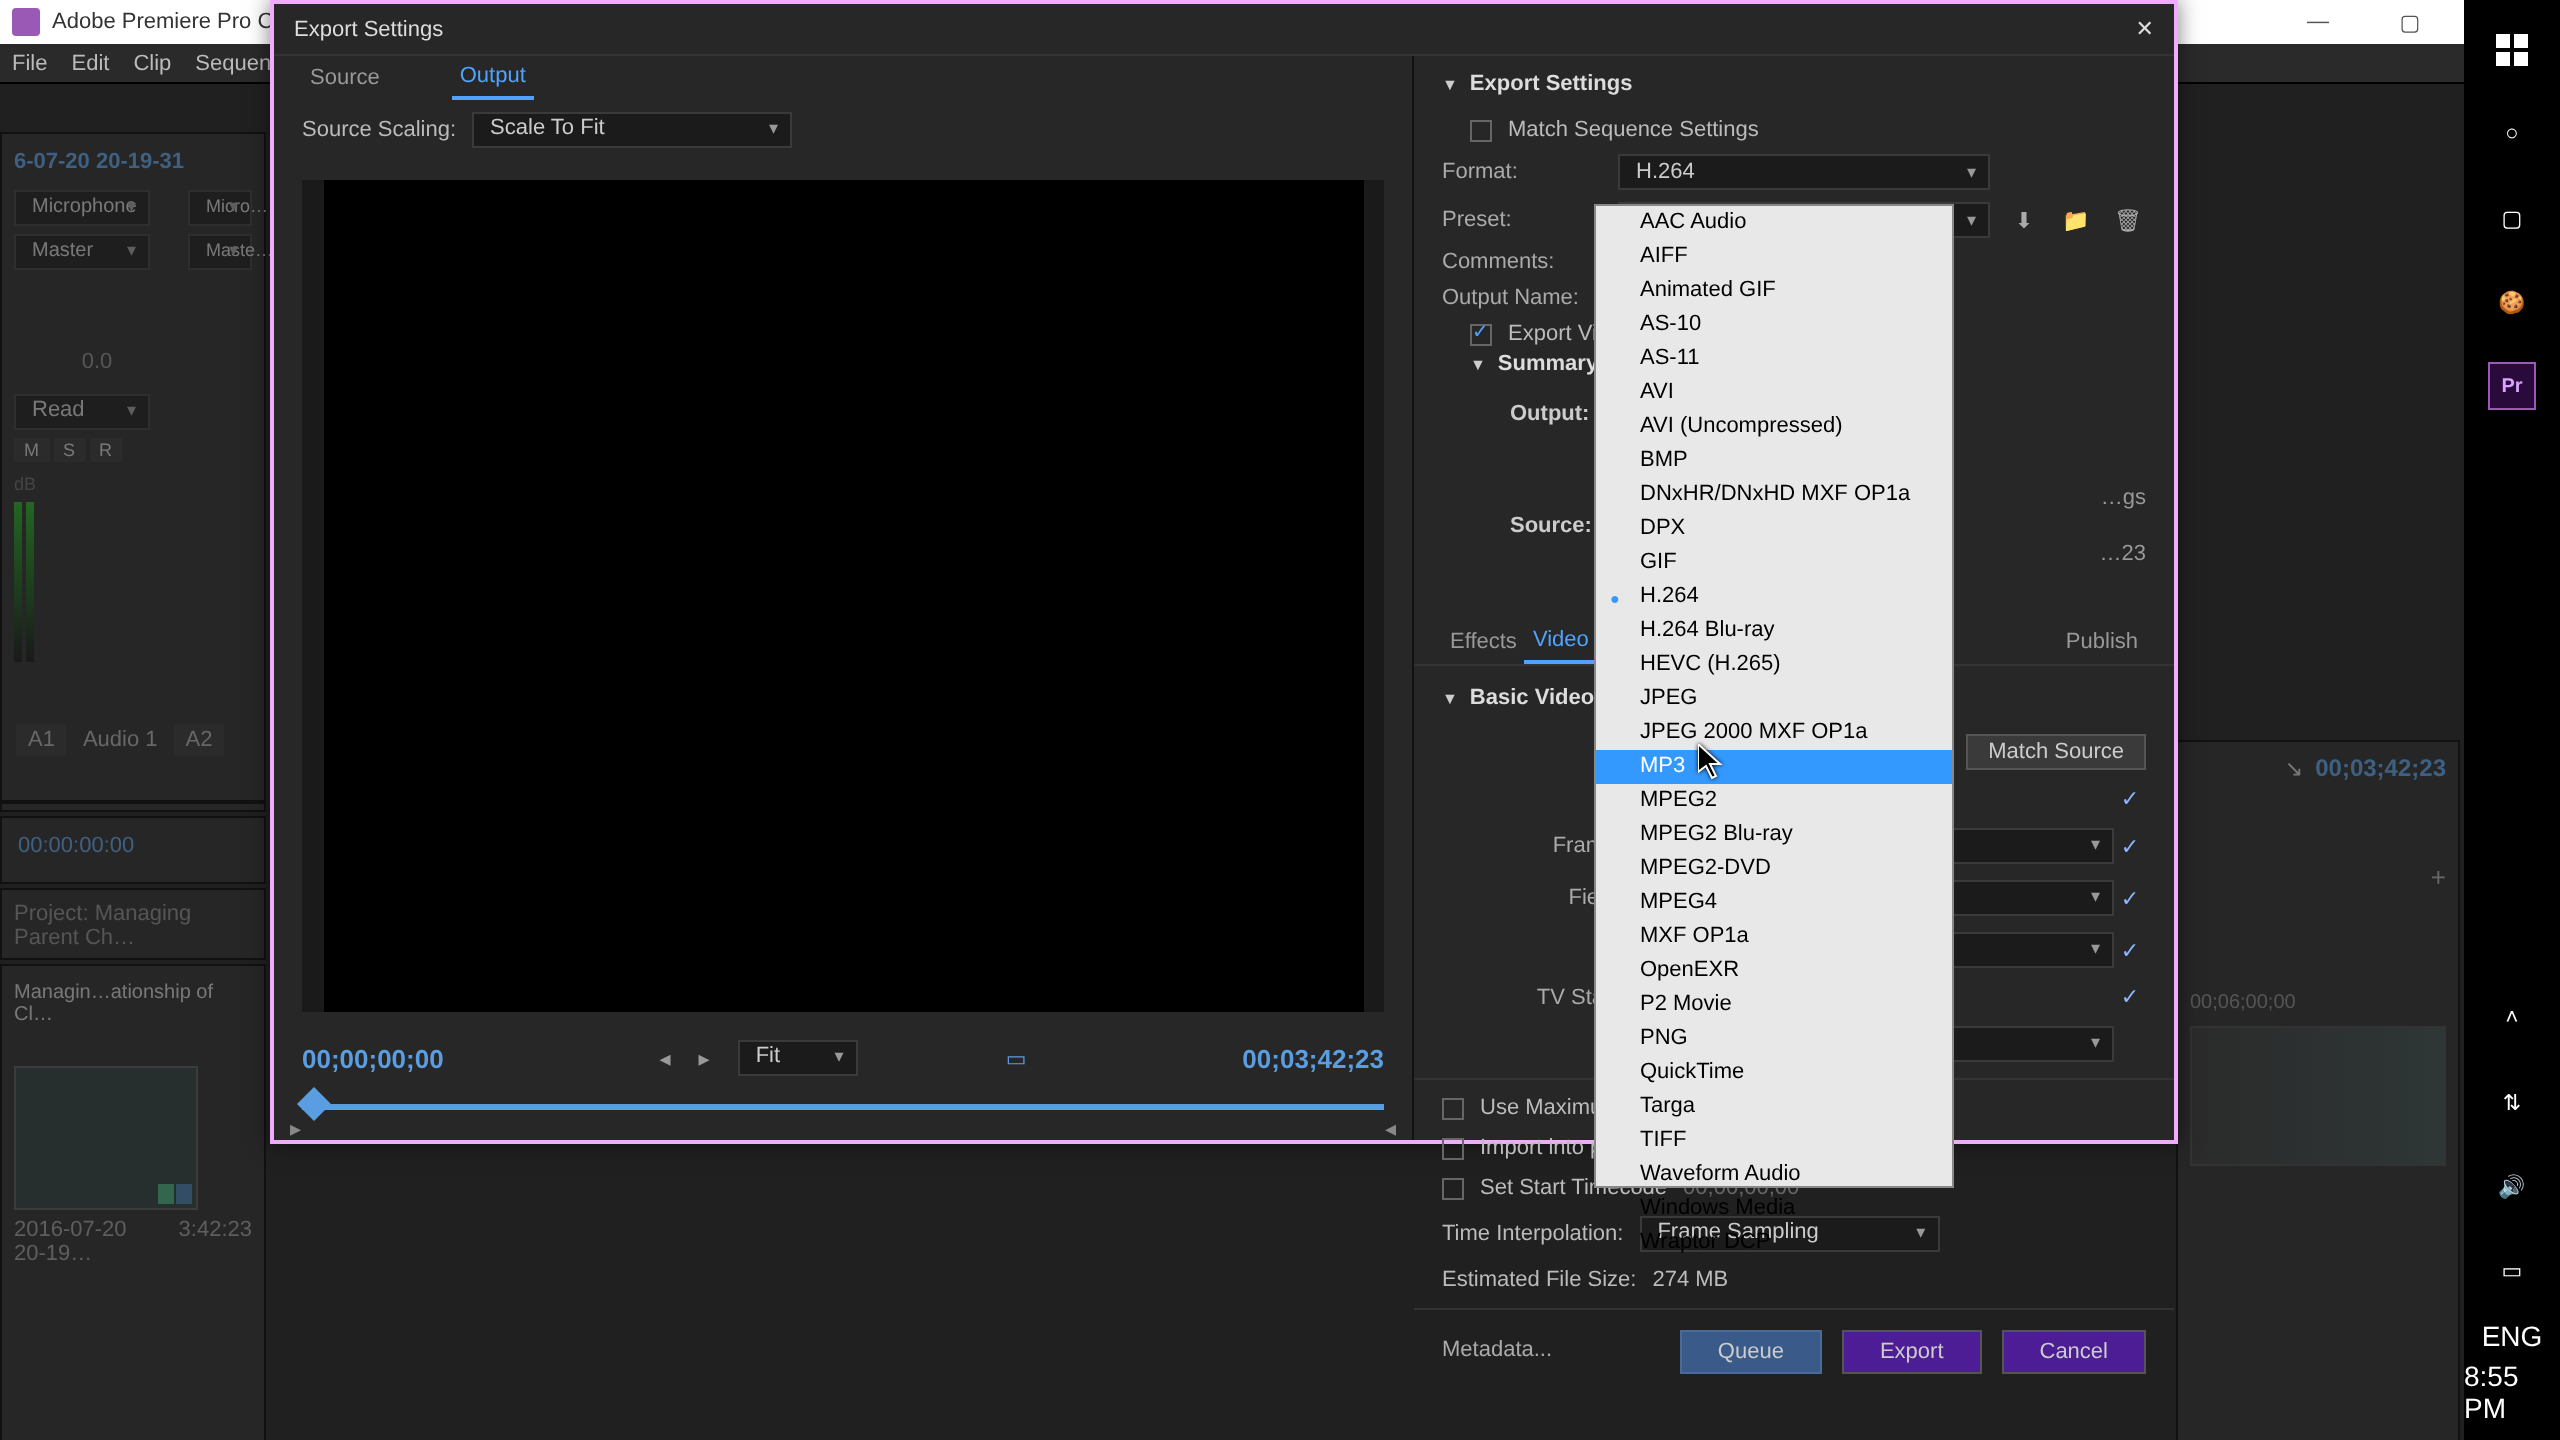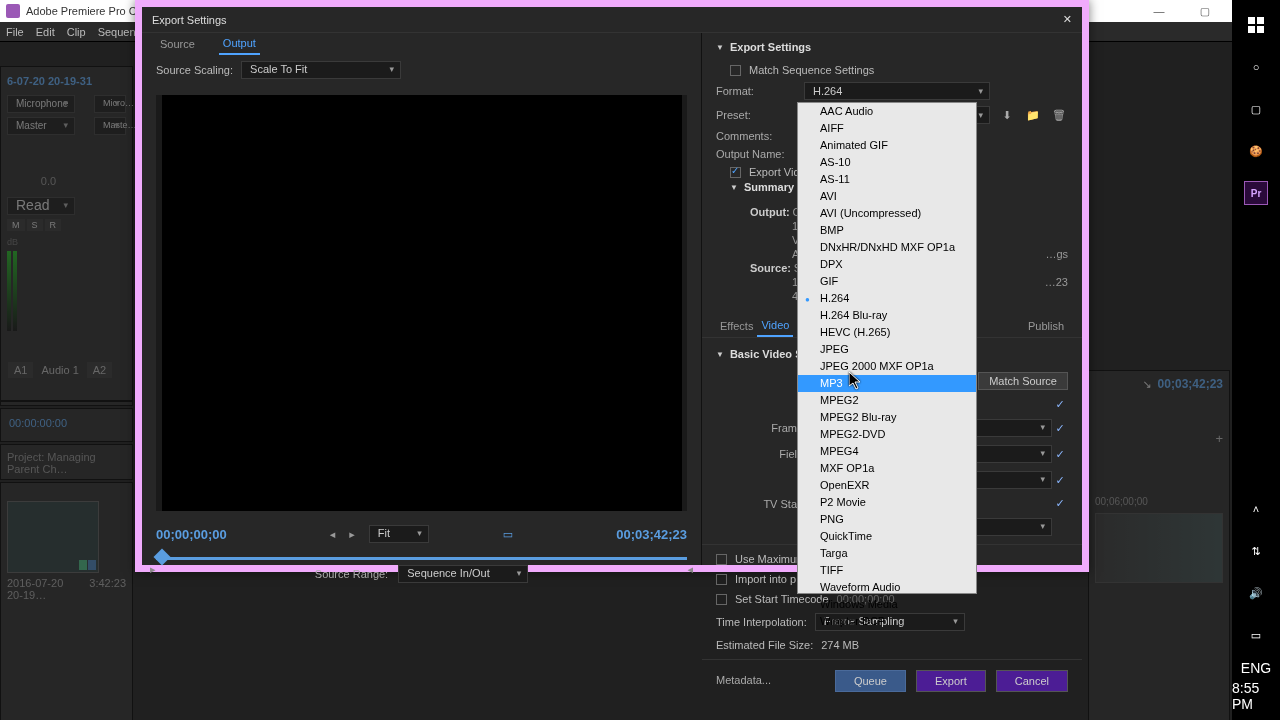--- a/index.html
+++ b/index.html
@@ -14,28 +14,28 @@
 
 .bg-ui { opacity: 0.5; position: absolute; top: 42px; left: 0; right: 0; bottom: 0; background: #1e1e1e; }
 .bg-panel { position: absolute; background: #2a2a2a; border: 1px solid #000; }
 
 .right-strip { position: absolute; right: 0; top: 0; width: 48px; height: 720px; background: #000; display: flex; flex-direction: column; align-items: center; padding-top: 4px; }
 .right-strip .sbtn { width: 48px; height: 42px; display: flex; align-items: center; justify-content: center; color: #fff; }
 .right-strip .gap { flex: 1; }
 .right-strip .pr-icon { width: 24px; height: 24px; background: #2a0a3a; border: 1px solid #9b59b6; color: #d6a4ff; display: flex; align-items: center; justify-content: center; font-weight: bold; font-size: 10px; }
 .right-strip .txt { color: #fff; font-size: 14px; margin-top: 4px; }
 
-.dialog { position: absolute; top: 0; left: 135px; width: 954px; height: 572px; background: #272727; border: 7px solid #f0abfc; box-shadow: 0 0 10px rgba(0,0,0,0.5); z-index: 100; }
+.dialog { position: absolute; top: 0; left: 135px; width: 954px; height: 572px; background: #272727; border: 2px solid #f0abfc; box-shadow: 0 0 10px rgba(0,0,0,0.5); z-index: 100; }
 .dlg-title { height: 26px; background: #272727; display: flex; align-items: center; padding: 0 10px; color: #ddd; border-bottom: 1px solid #333; }
 .dlg-title .spacer { flex: 1; }
 .dlg-body { display: flex; height: calc(100% - 26px); }
 .dlg-left { width: 572px; background: #272727; border-right: 1px solid #111; display: flex; flex-direction: column; }
 .dlg-right { flex: 1; background: #272727; display: flex; flex-direction: column; }
 
-.tabs { height: 24px; display: flex; align-items: center; padding: 0 14px; gap: 20px; }
+.tabs { height: 24px; display: flex; align-items: center; padding: 0 14px; gap: 32px; }
 .tab { color: #999; cursor: pointer; padding: 4px 4px; }
 .tab.active { color: #4fa3ff; border-bottom: 2px solid #4fa3ff; }
 .scaling-row { display: flex; align-items: center; padding: 6px 14px; gap: 8px; color: #bbb; }
 .sel { background: #1b1b1b; border: 1px solid #3a3a3a; color: #ccc; padding: 2px 20px 4px 8px; position: relative; height: 18px; display: inline-flex; align-items: center; min-width: 160px; }
 .sel::after { content: '▾'; position: absolute; right: 6px; color: #999; font-size: 9px; }
 
 .preview { flex: 1; margin: 10px 14px; background: #1a1a1a; display: flex; align-items: center; justify-content: center; }
 .preview .blackbox { width: 520px; height: 416px; background: #000; }
 
 .time-row { display: flex; align-items: center; padding: 6px 14px; color: #8bb7ff; gap: 8px; position: relative; height: 26px; }
@@ -111,21 +111,21 @@
 <div class="bg-ui">
 
   <div class="bg-panel" style="left:0;top:24px;width:133px;height:340px;padding:6px;">
     <div style="color:#5a9de0;font-weight:bold;padding:2px 0 8px;">6-07-20 20-19-31</div>
     <div style="display:flex;gap:4px;">
       <div style="flex:1;">
         <div class="sel" style="min-width:68px;width:68px;font-size:10px;">Microphone</div>
         <div class="sel" style="min-width:68px;width:68px;margin-top:4px;font-size:10px;">Master</div>
         <div style="height:40px;"></div>
         <div style="text-align:center;color:#888;">0.0</div>
-        <div class="sel" style="min-width:68px;width:68px;margin-top:10px;font-size:14px;">Read</div>
+        <div class="sel" style="min-width:68px;width:68px;margin-top:10px;font-size:11px;">Read</div>
         <div style="display:flex;gap:2px;margin-top:4px;">
           <span style="background:#333;padding:1px 5px;font-size:9px;">M</span>
           <span style="background:#333;padding:1px 5px;font-size:9px;">S</span>
           <span style="background:#333;padding:1px 5px;font-size:9px;">R</span>
         </div>
         <div style="font-size:9px;color:#666;margin-top:6px;">dB</div>
         <div style="display:flex;gap:2px;margin-top:4px;height:80px;">
           <div style="width:4px;background:linear-gradient(#2a2,#111);"></div>
           <div style="width:4px;background:linear-gradient(#2a2,#111);"></div>
           <div style="flex:1;"></div>
@@ -137,20 +137,21 @@
       </div>
     </div>
   </div>
   <div class="bg-panel" style="left:0;top:366px;width:133px;height:34px;padding:8px;">
     <span style="color:#5a9de0;">00:00:00:00</span>
   </div>
   <div class="bg-panel" style="left:0;top:402px;width:133px;height:36px;padding:6px;font-size:10px;color:#888;">
     <span>Project: Managing Parent Ch…</span>
   </div>
   <div class="bg-panel" style="left:0;top:440px;width:133px;height:240px;padding:6px;">
+    <div style="color:#ccc;font-size:10px;padding:2px 0 8px;">Managin…ationship of Cl…</div>
     <div style="width:92px;height:72px;background:#2a3a3a;margin-top:12px;border:1px solid #555;position:relative;">
       <div style="position:absolute;bottom:2px;right:2px;display:flex;gap:1px;">
         <div style="width:8px;height:10px;background:#4a7;"></div>
         <div style="width:8px;height:10px;background:#47a;"></div>
       </div>
     </div>
     <div style="display:flex;gap:8px;font-size:9px;color:#999;margin-top:4px;">
       <span>2016-07-20 20-19…</span>
         <span>3:42:23</span>
     </div>
@@ -232,26 +233,20 @@
             </span>
           <span style="margin-left:60px;color:#5a9de0;">▭</span>
         </div>
         <span class="time-blue">00;03;42;23</span>
       </div>
       <div class="timeline">
         <div class="track"></div>
         <div class="handle"></div>
         <div style="position:absolute;left:-6px;top:14px;color:#888;">▸</div>
         <div style="position:absolute;right:-6px;top:14px;color:#888;">◂</div>
-      </div>
-      <div class="sr-row">
-        <span>Source Range:</span>
-        <div class="sel" style="min-width:130px;">
-            <span>Sequence In/Out</span>
-          </div>
       </div>
     </div>
 
     <div class="dlg-right">
       <div class="section">
         <div class="section-hdr">Export Settings</div>
         <div class="row" style="padding-left:14px;">
           <span class="chk"></span>
           <span>Match Sequence Settings</span>
         </div>

